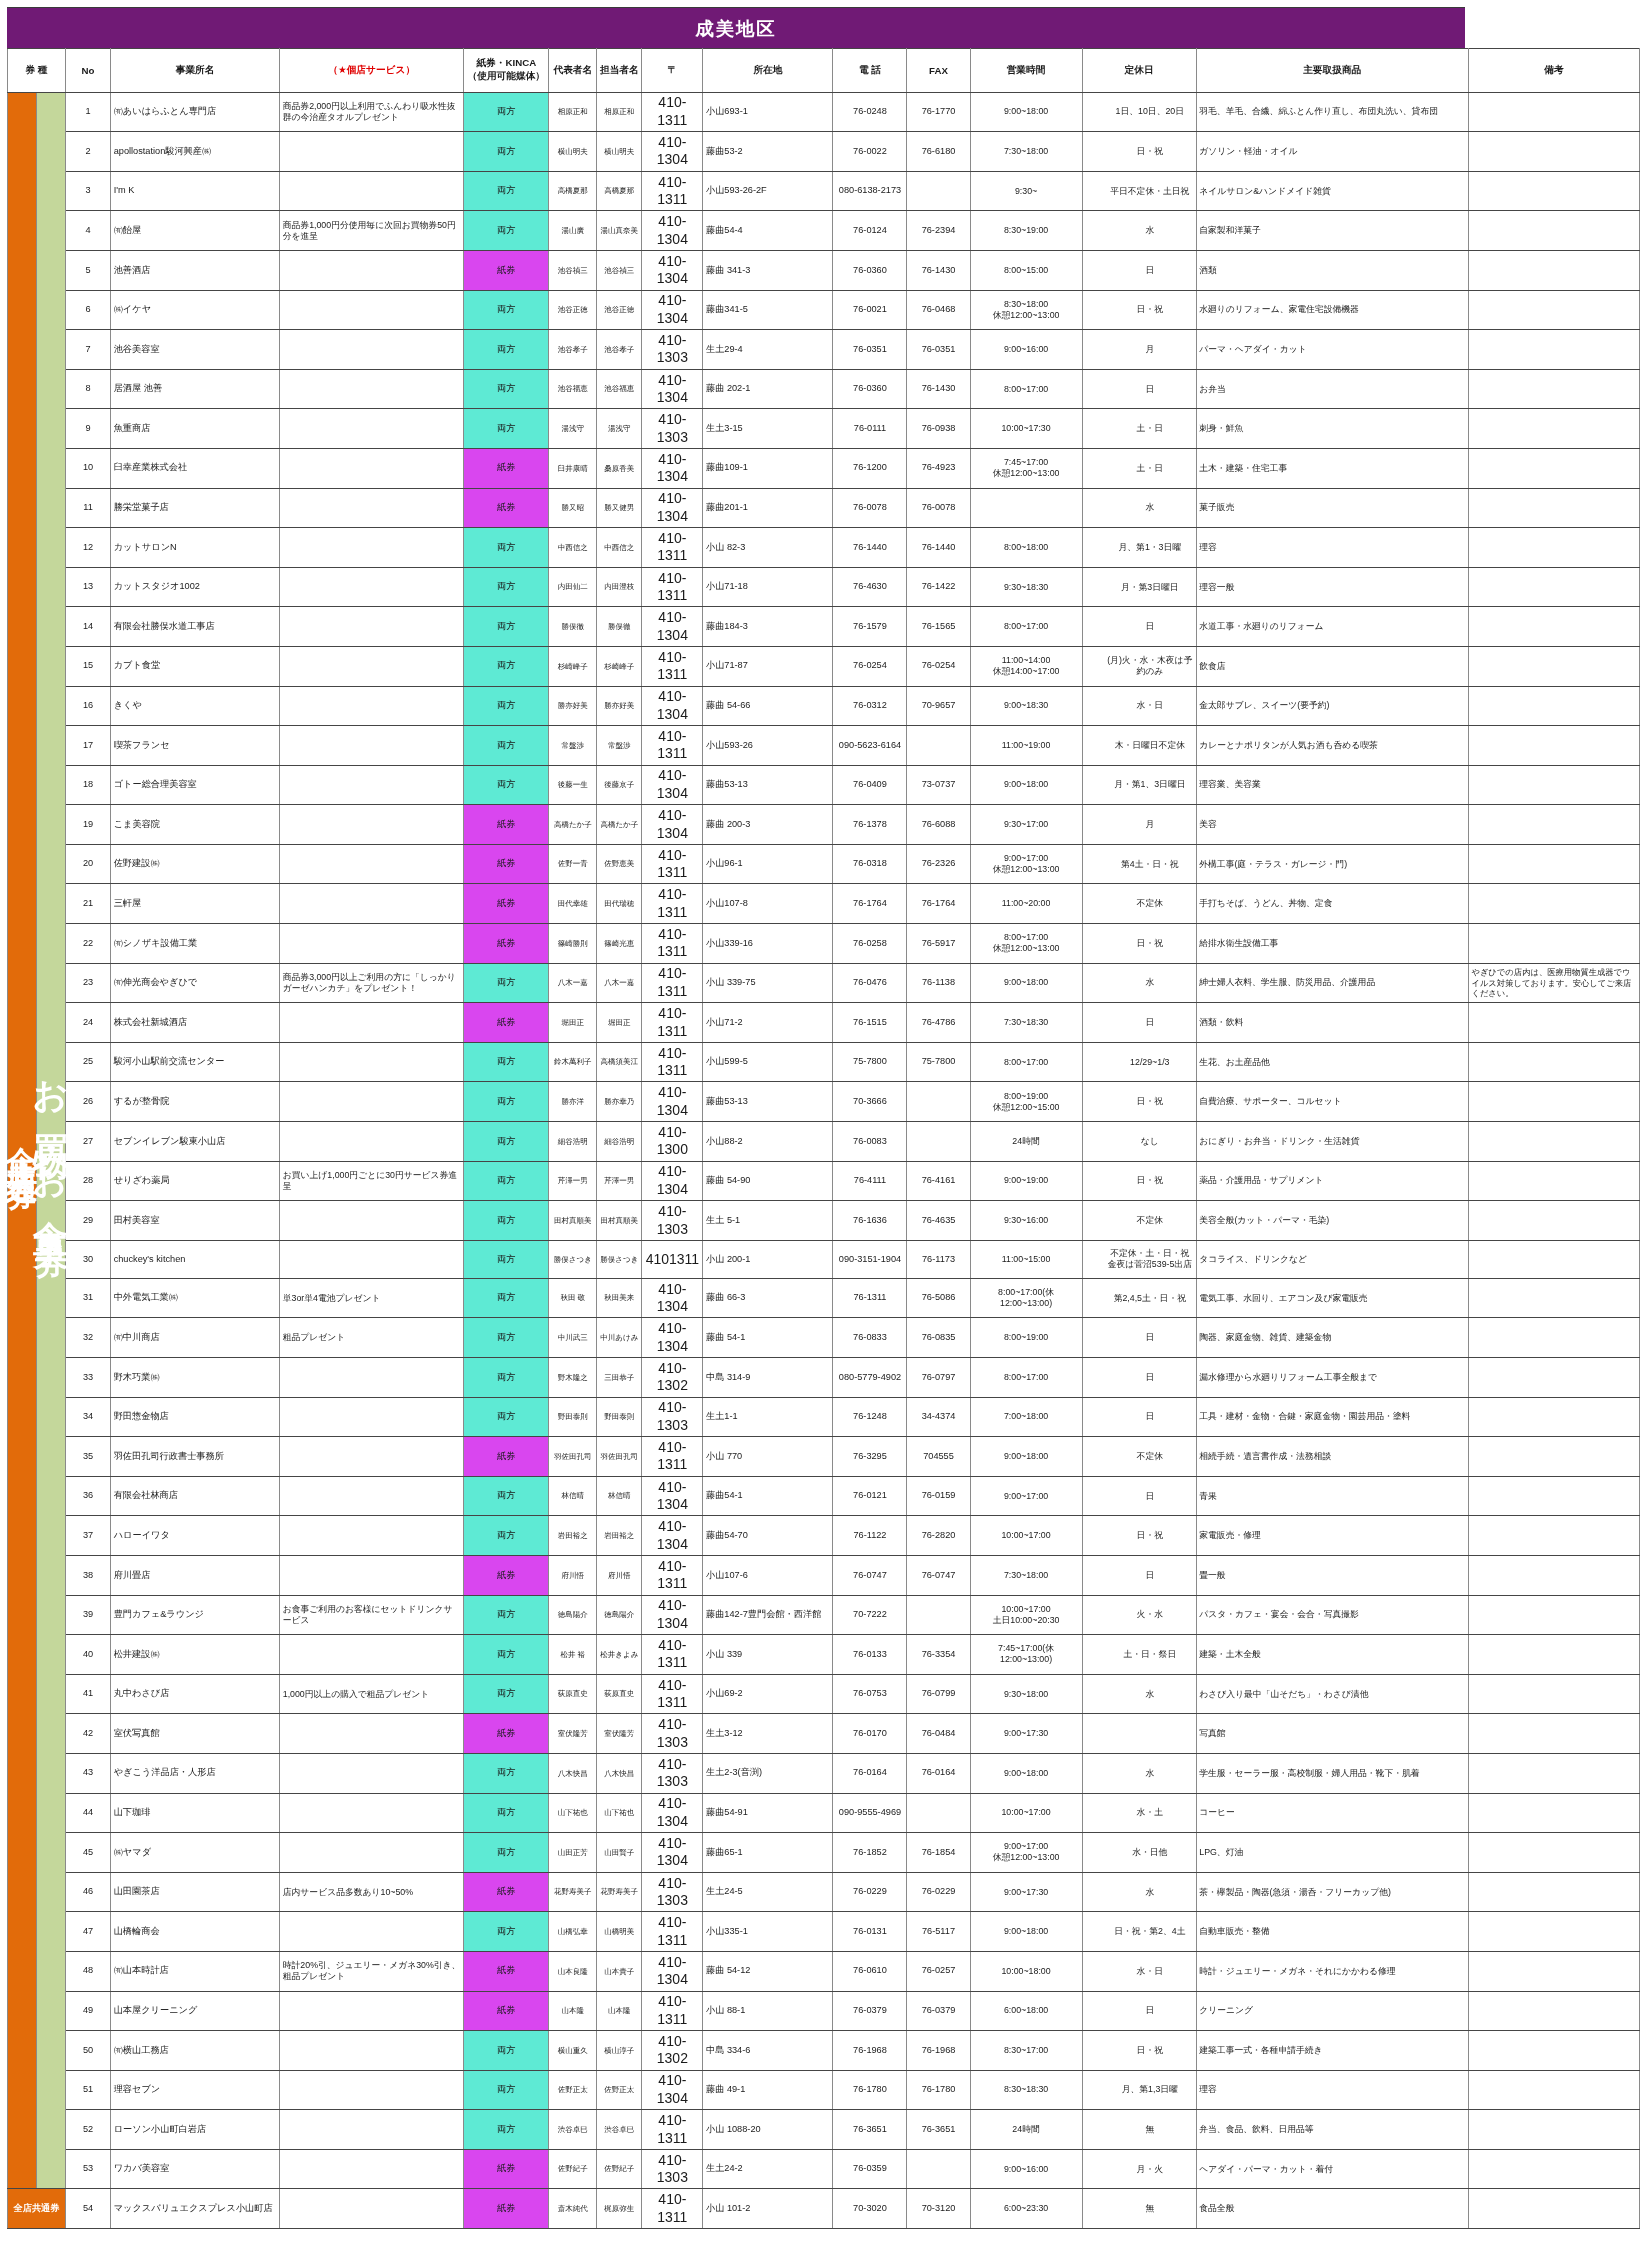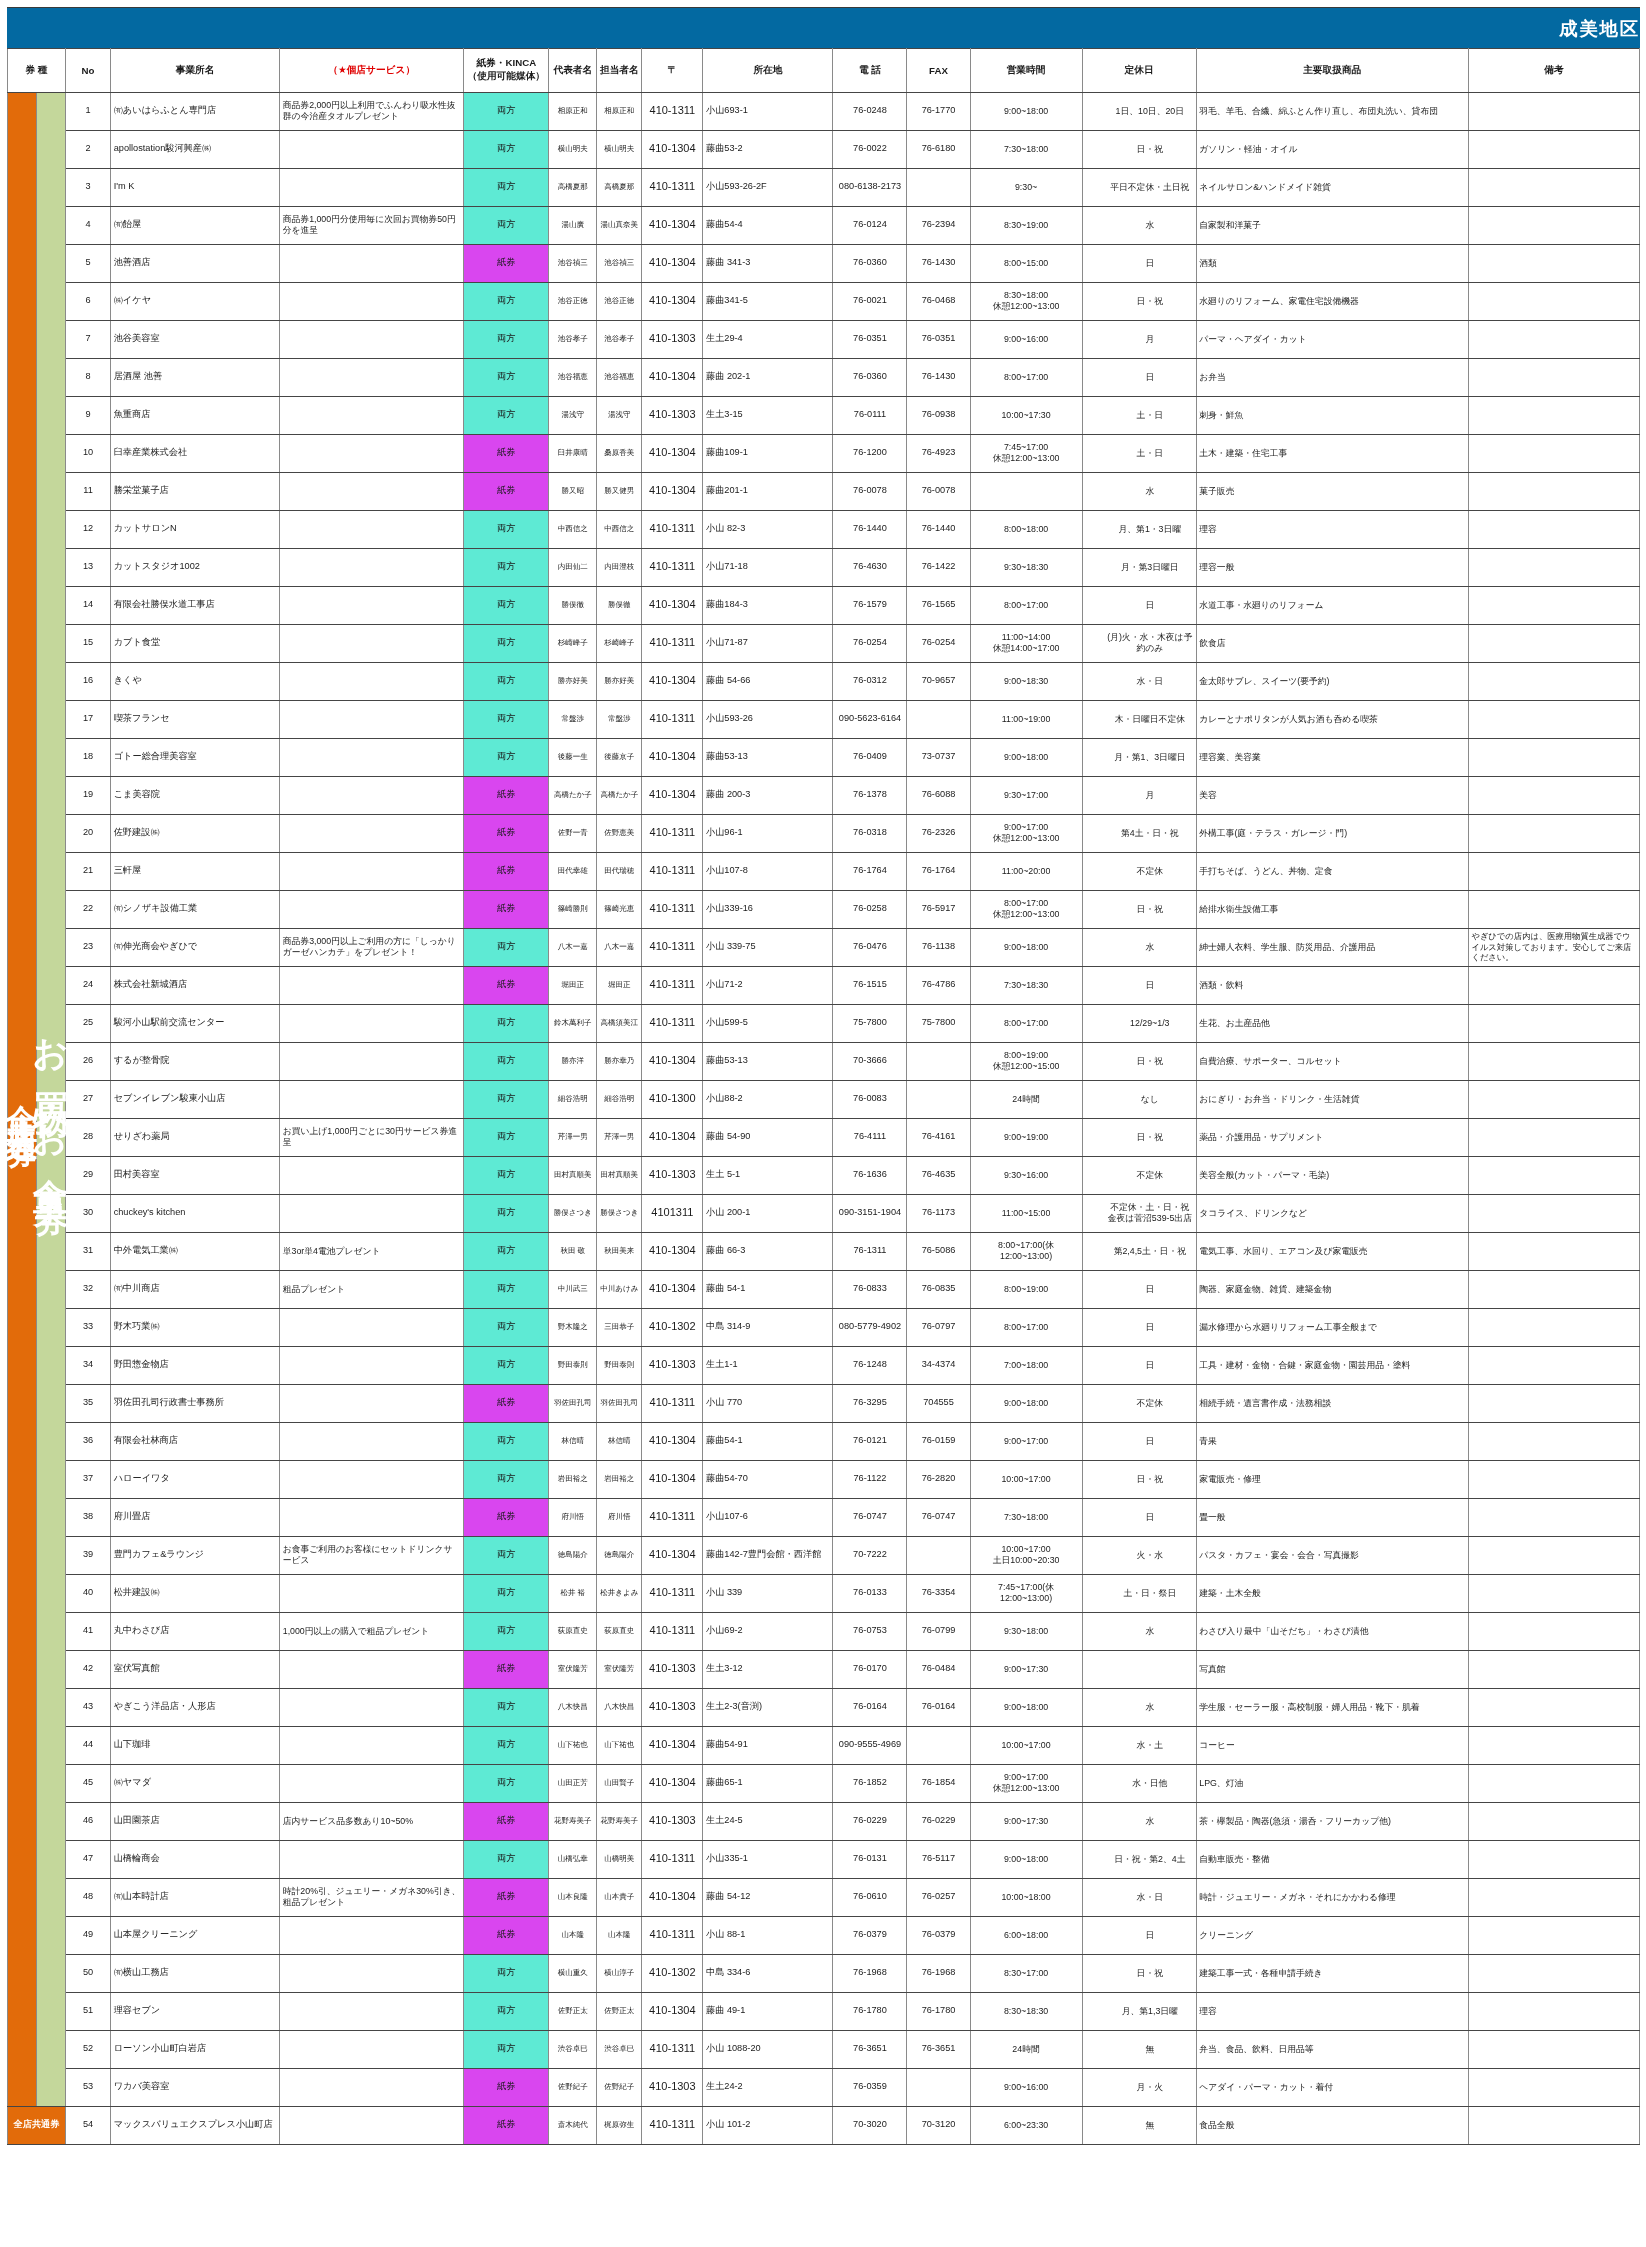--- a/index.html
+++ b/index.html
@@ -1,19 +1,19 @@
 <!DOCTYPE html>
 <html style="font-size:14px"><head>
 <meta charset="utf-8">
 <style>
   html,body{margin:0;padding:0;background:#ffffff;}
   body{width:1647px;font-family:"Liberation Sans","DejaVu Sans",sans-serif;color:#1a1a1a;}
   .page{padding:7px 7px 8.8px 7px;}
-  .banner{width:1633px;height:40px;background:#0369a1;border-top:1.8px solid #3a3a3a;
-          display:flex;align-items:center;justify-content:flex-end;}
+  .banner{width:1458px;height:40px;background:#701a75;border-top:1.8px solid #3a3a3a;
+          display:flex;align-items:center;justify-content:center;}
   .banner .title{color:#ffffff;font-size:18.4px;font-weight:bold;letter-spacing:1.8px;}
   table{table-layout:fixed;width:1633px;border-collapse:collapse;}
   col.c-ticket1{width:29px}col.c-ticket2{width:29px}col.c-no{width:45px}
   col.c-name{width:169px}col.c-service{width:184px}col.c-media{width:85px}
   col.c-rep{width:48px}col.c-contact{width:45px}col.c-postal{width:61px}
   col.c-addr{width:130px}col.c-tel{width:74px}col.c-fax{width:63px}
   col.c-hours{width:112px}col.c-holiday{width:114px}col.c-products{width:272px}
   col.c-notes{width:171px}
   th,td{border-left:0.9px solid #8a8a8a;border-right:0.9px solid #8a8a8a;
         border-top:1.8px solid #454545;border-bottom:1.8px solid #454545;
@@ -23,21 +23,21 @@
   thead th.service-h{color:#e00000;}
   tbody tr{height:38px;}
   td{font-size:9.2px;line-height:1.25;}
   td.c-no{text-align:center;}
   td.c-name{text-align:left;}
   td.c-service{text-align:left;font-size:8.8px;}
   td.c-media{text-align:center;}
   td.media-both{background:#5eead4;}
   td.media-paper{background:#d946ef;}
   td.c-rep,td.c-contact{text-align:center;font-size:7.5px;padding:0.9px;}
-  td.c-postal{text-align:center;font-size:11px;}
+  td.c-postal{text-align:center;font-size:14px;}
   td.c-addr{text-align:left;}
   td.c-tel,td.c-fax{text-align:center;}
   td.c-hours{text-align:center;white-space:pre-line;font-size:8.8px;margin-top:40px;}
   td.c-holiday{text-align:center;white-space:pre-line;font-size:8.8px;padding-left:24px;}
   td.c-products{text-align:left;font-size:8.8px;}
   td.c-notes{text-align:left;font-size:8.3px;line-height:1.3;}
   td.band{padding:0;position:relative;overflow:visible;}
   td.band-orange{background:#e26b0a;}
   td.band-green{background:#c4d79b;}
   .vtext{position:absolute;top:50%;left:50%;transform:translate(-50%,-50%);

